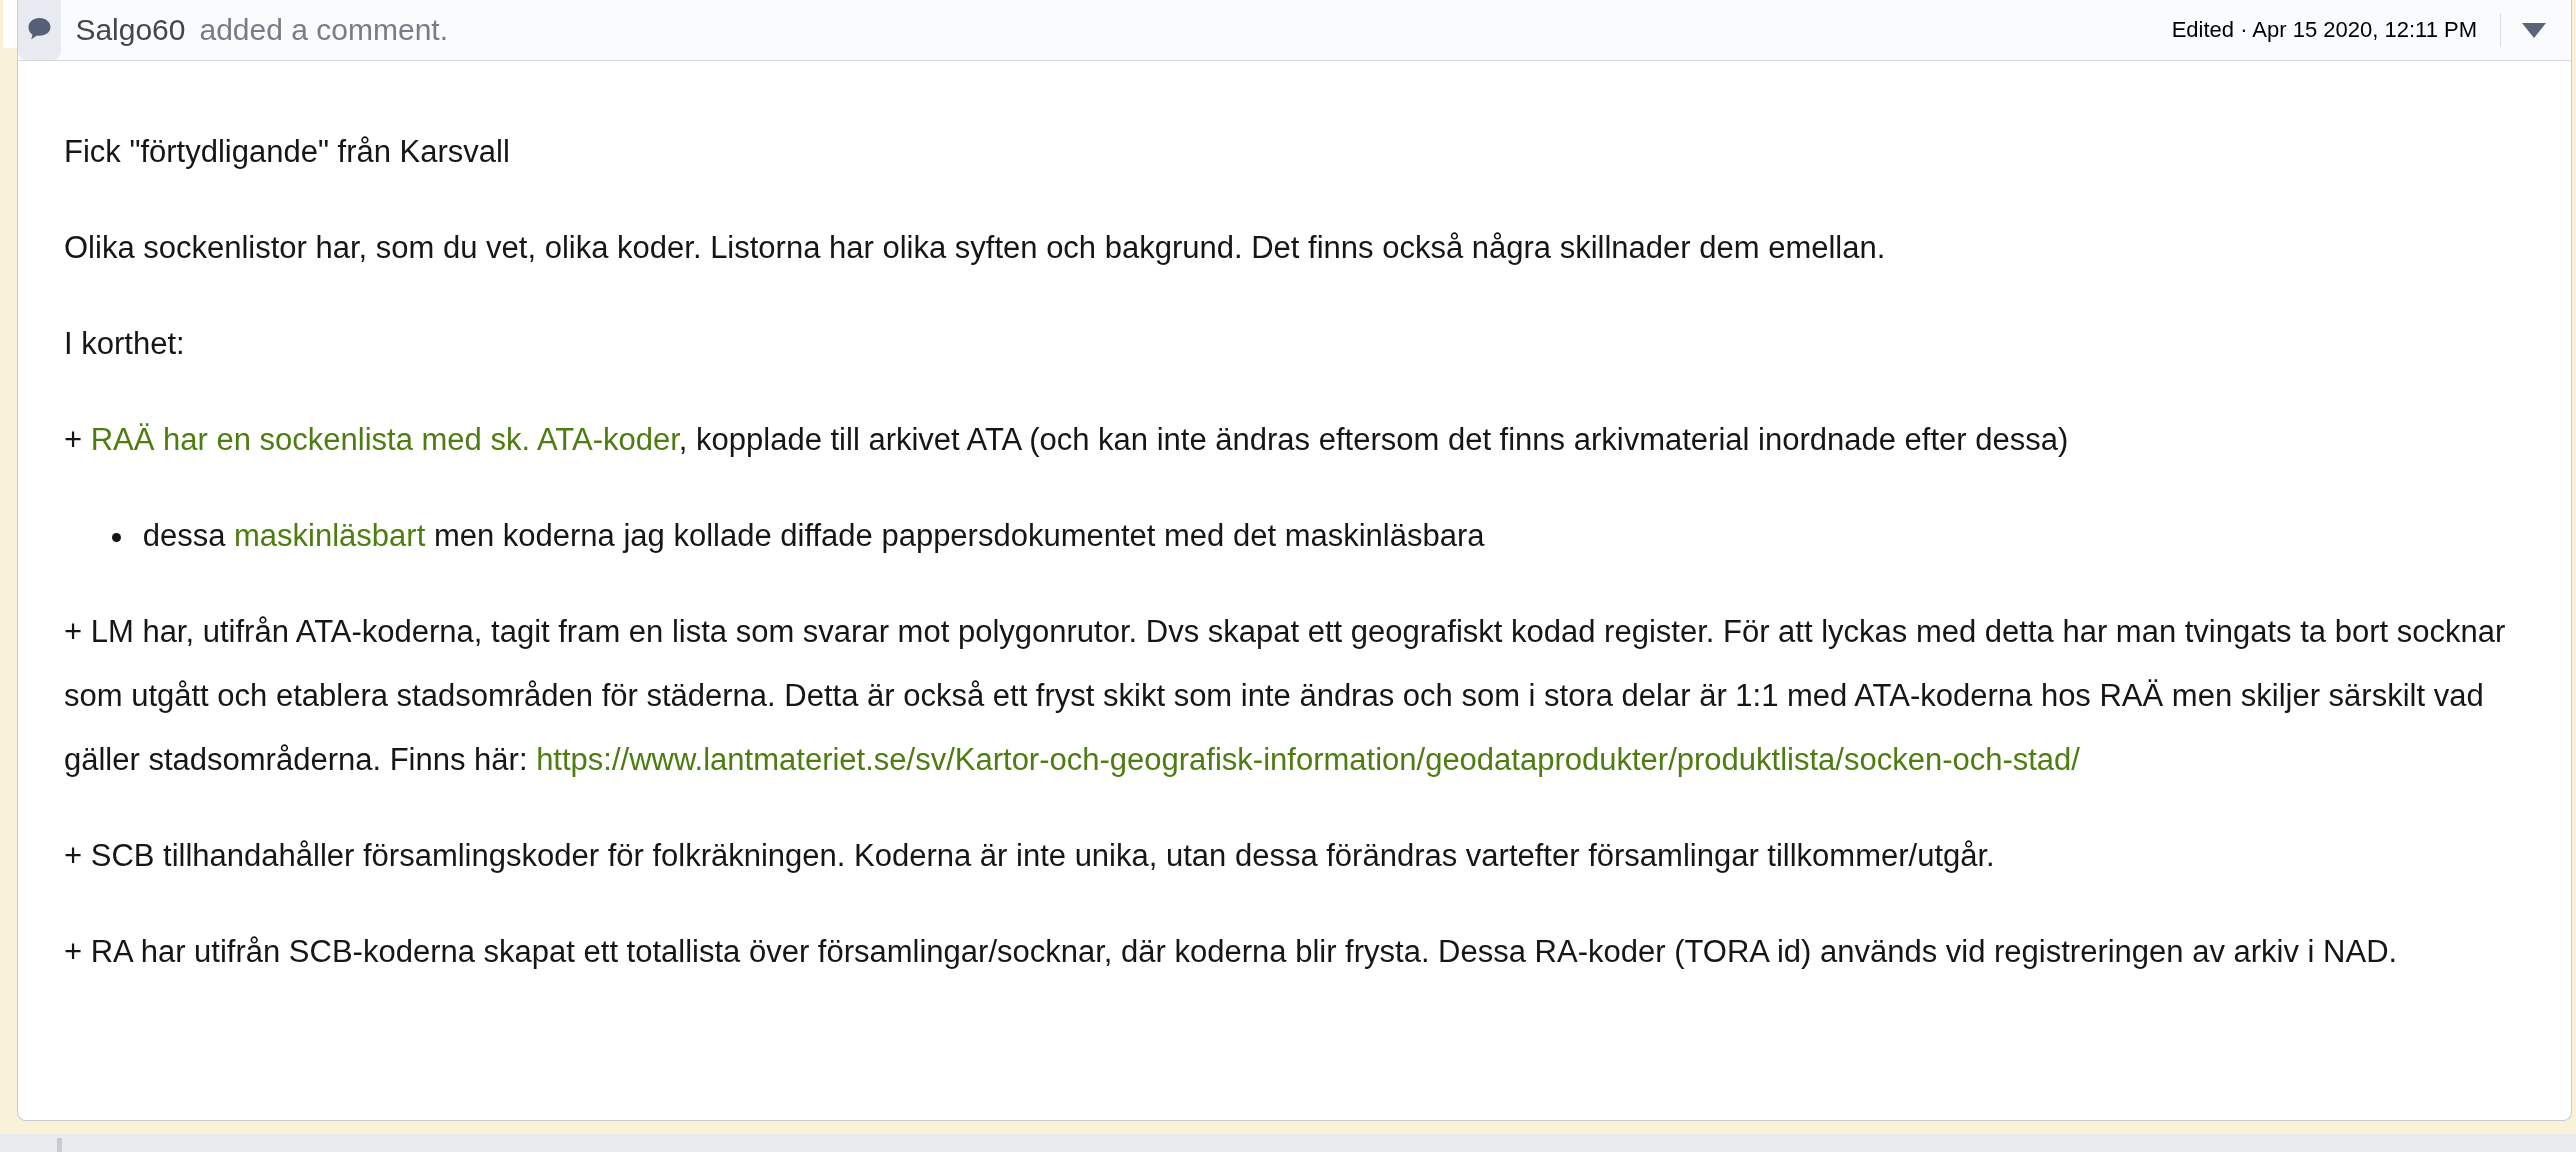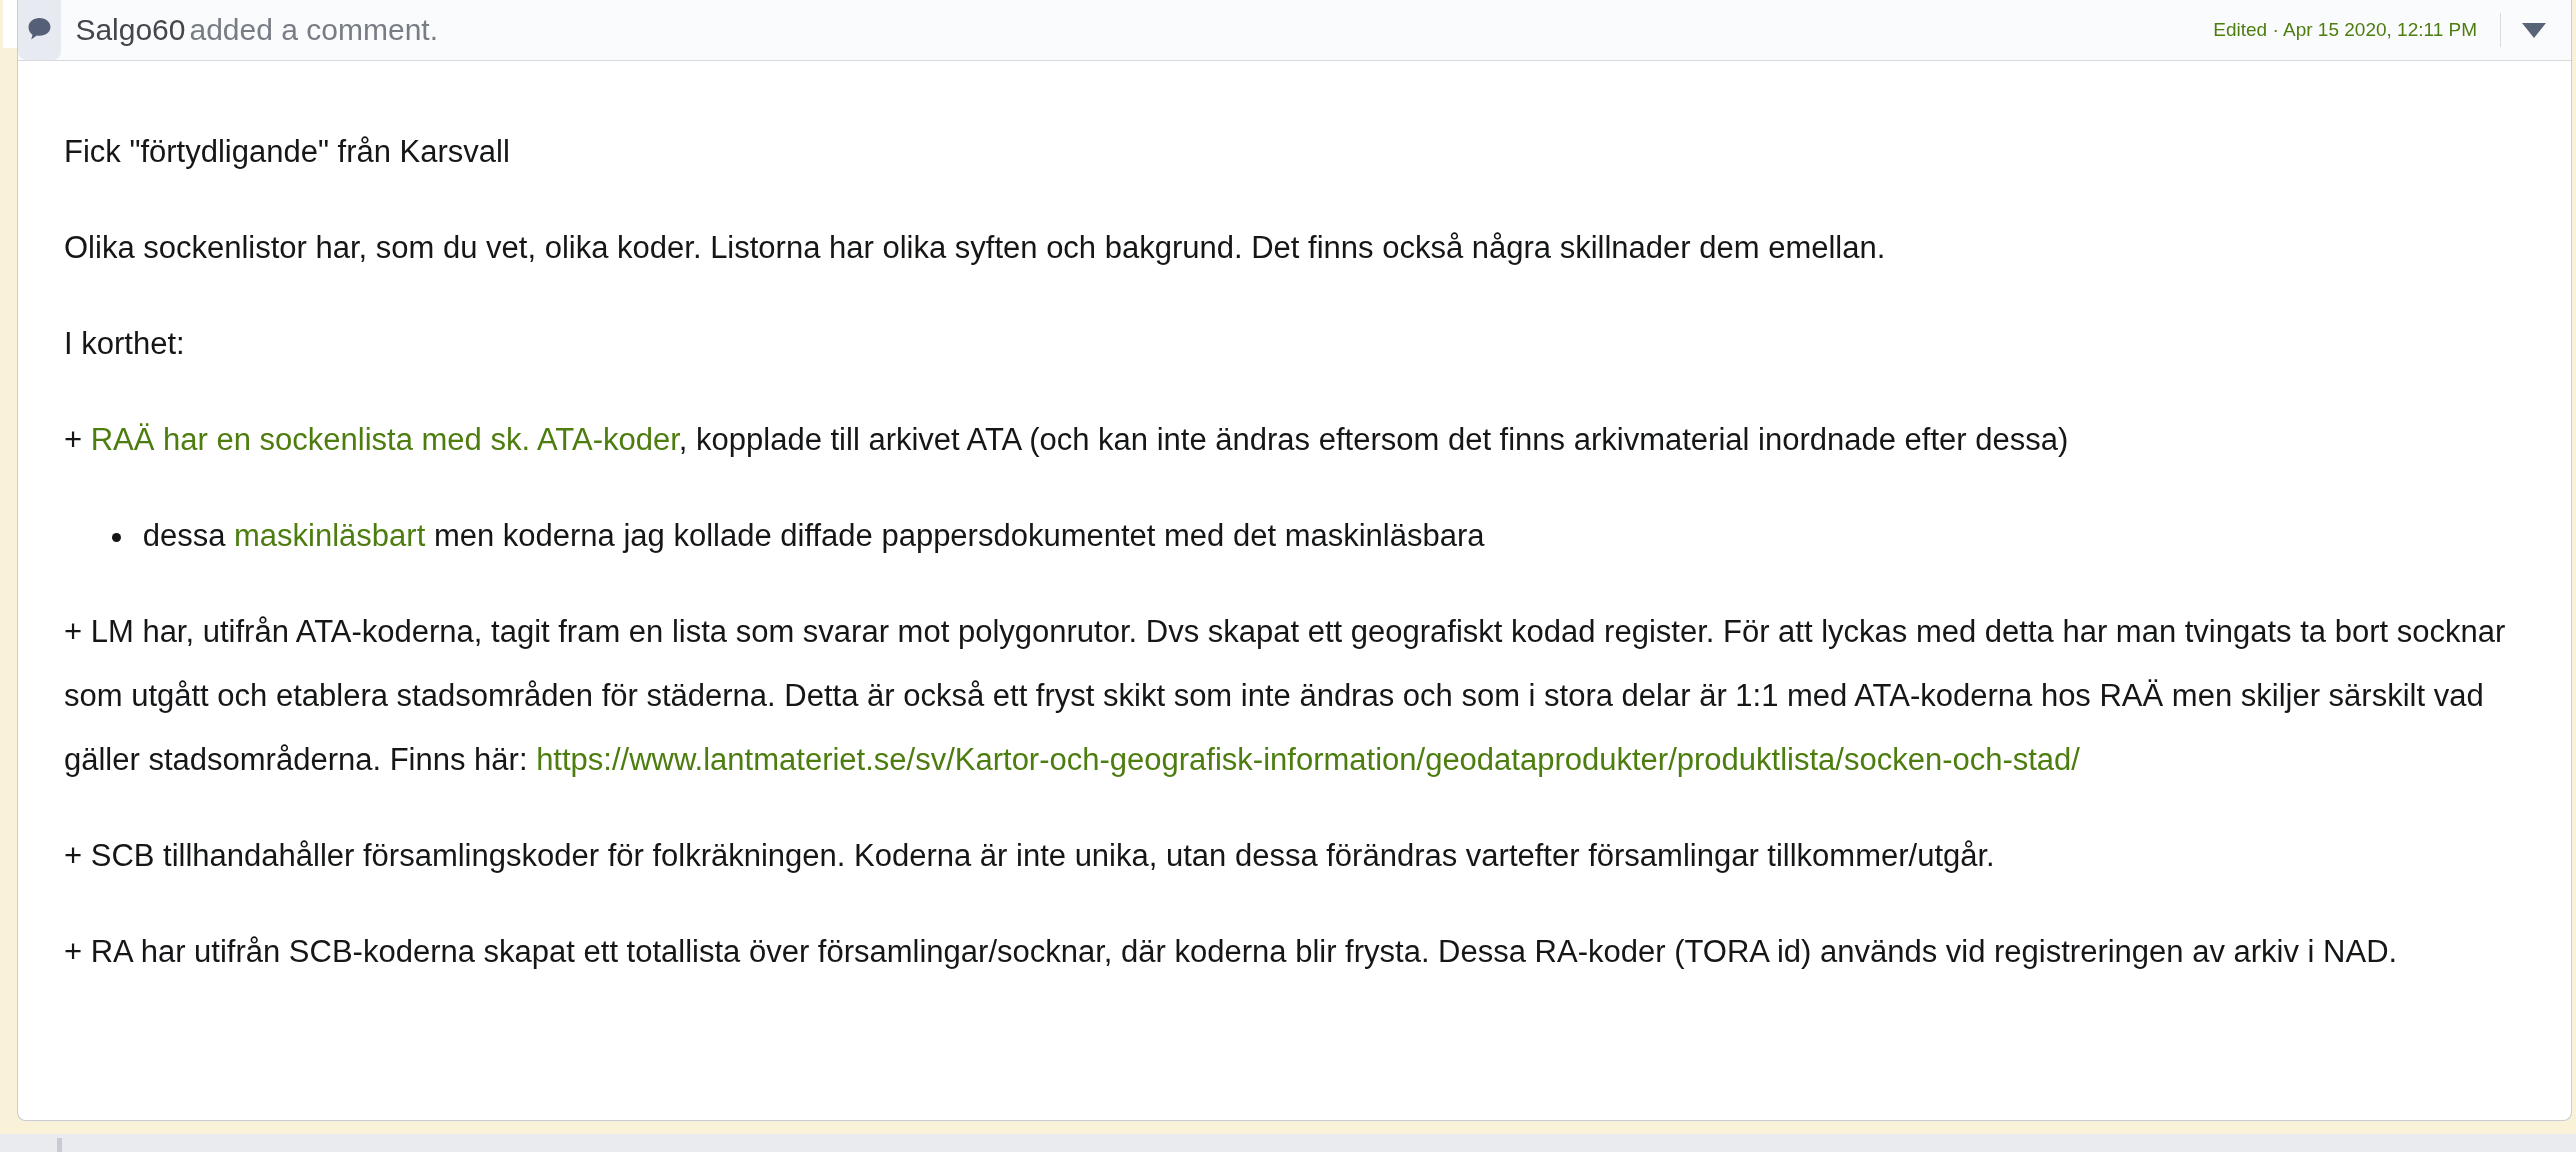--- a/index.html
+++ b/index.html
@@ -44,23 +44,23 @@
     background: #e8eaf2;
     border-radius: 0 0 8.6px 8.6px;
     display: flex;
     align-items: center;
     justify-content: center;
     flex: 0 0 43px;
   }
   .icon-badge svg { width: 27px; height: 27px; fill: #565f78; }
   .header-title { margin-left: 14.4px; font-size: 30px; white-space: nowrap; }
   .author { font-weight: normal; color: #43464c; cursor: pointer; }
-  .action { color: #787c84; margin-left: 4px; }
+  .action { color: #787c84; margin-left: 14px; }
   .header-right { margin-left: auto; display: flex; align-items: center; }
-  .meta-text { color: #4d7c0f; font-size: 19px; white-space: nowrap; }
+  .meta-text { color: #000000; font-size: 22px; white-space: nowrap; }
   .v-divider { width: 1px; height: 34px; background: #d9dbe0; margin: 0 21px 0 23px; }
   .caret-down {
     width: 0; height: 0;
     border-left: 12.4px solid transparent;
     border-right: 12.4px solid transparent;
     border-top: 15.3px solid #5a6478;
     margin-right: 25px;
     cursor: pointer;
   }
   .comment-body {

